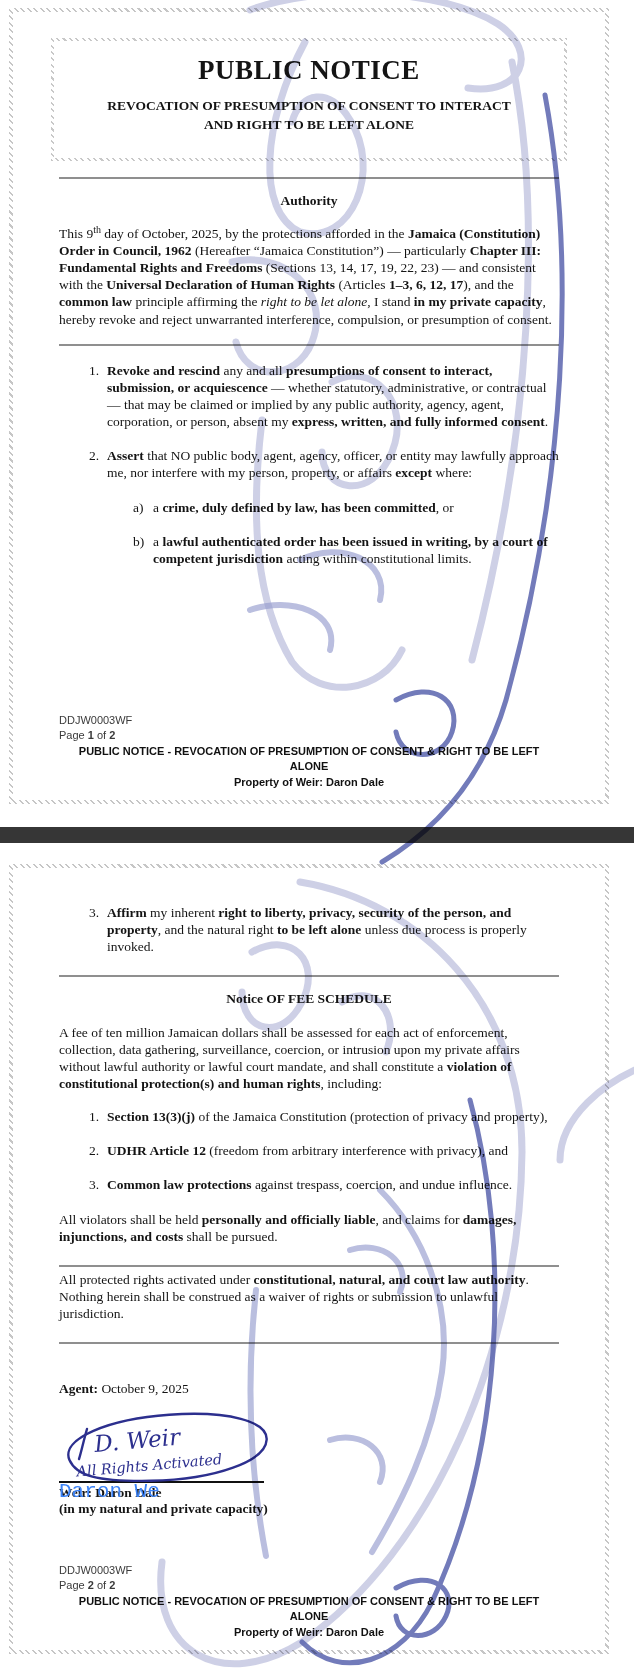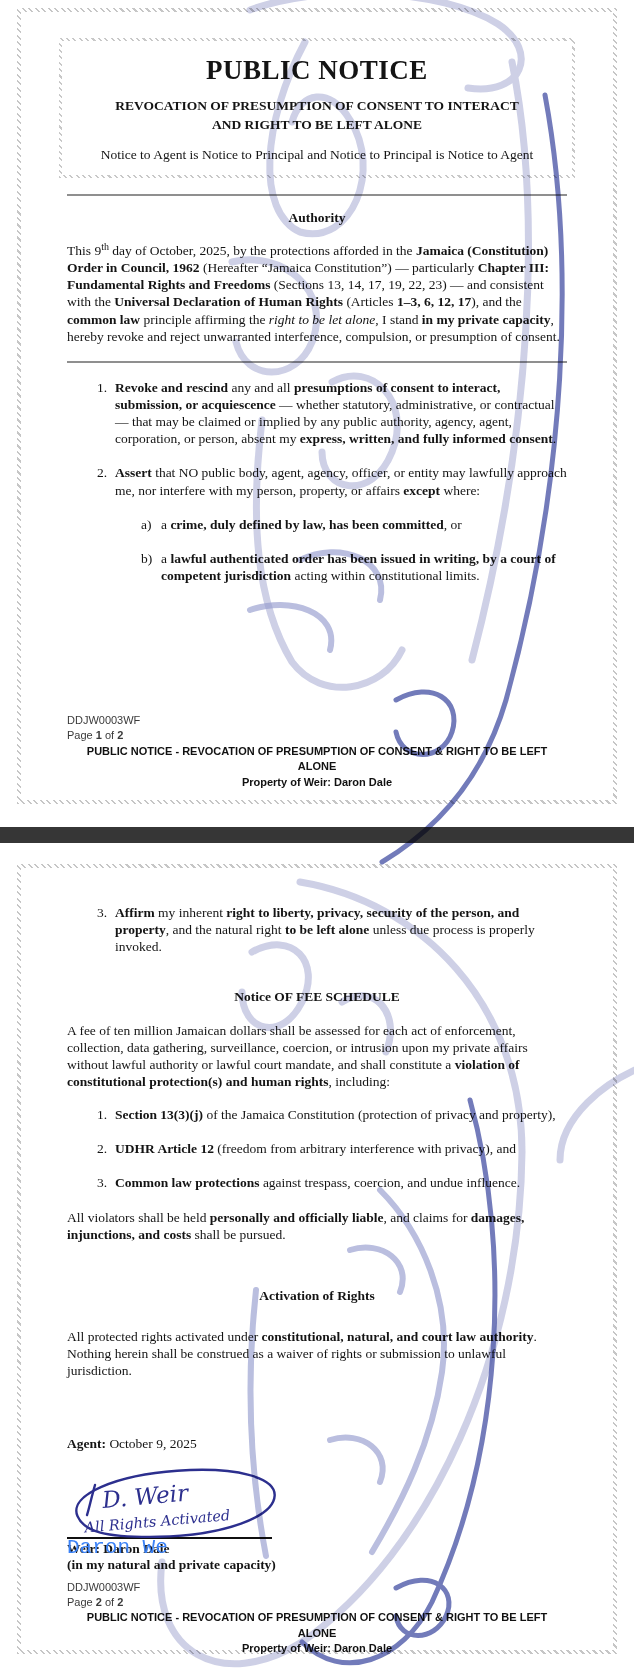--- a/index.html
+++ b/index.html
@@ -1,21 +1,21 @@
 <!DOCTYPE html>
 <html><head>
 <meta charset="utf-8">
 <style>
   html,body{margin:0;padding:0;}
   body{
     width:634px;height:1676px;position:relative;background:#ffffff;
     font-family:"Liberation Serif", serif;color:#141414;overflow:hidden;
   }
   .page{
-    position:absolute;left:17px;width:600px;box-sizing:border-box;
+    position:absolute;left:9px;width:600px;box-sizing:border-box;
     border:4px solid transparent;
     border-image:repeating-linear-gradient(45deg,#c6c6c6 0 1.6px,#ffffff 1.6px 4.6px) 4;
     padding:24px 46px 10px;display:flex;flex-direction:column;z-index:1;
     font-size:13.5px;line-height:1.27;
   }
   #page-1{top:8px;height:796px;}
   #page-2{top:864px;height:790px;}
   .separator-bar{position:absolute;left:0;top:827px;width:634px;height:16px;background:#363636;z-index:1;}
   .title-box{
     margin:2px -8px 16px;box-sizing:border-box;
@@ -54,21 +54,20 @@
   sup{font-size:10px;vertical-align:super;line-height:0;text-align:center;}
 </style>
 </head>
 <body>
 
 <div class="page" id="page-1">
 
   <div class="title-box">
     <div class="doc-title">PUBLIC NOTICE</div>
     <div class="doc-subtitle">REVOCATION OF PRESUMPTION OF CONSENT TO INTERACT AND RIGHT TO BE LEFT ALONE</div>
-    <div class="agent-line">Notice to Agent is Notice to Principal and Notice to Principal is Notice to Agent</div>
   </div>
 
   <div class="rule"></div>
   <div class="section-heading">Authority</div>
   <div class="para">This 9<sup>th</sup> day of October, 2025, by the protections afforded in the <b>Jamaica (Constitution) Order in Council, 1962</b> (Hereafter “Jamaica Constitution”) — particularly <b>Chapter III: Fundamental Rights and Freedoms</b> (Sections 13, 14, 17, 19, 22, 23) — and consistent with the <b>Universal Declaration of Human Rights</b> (Articles <b>1–3, 6, 12, 17</b>), and the <b>common law</b> principle affirming the <i>right to be let alone</i>, I stand <b>in my private capacity</b>, hereby revoke and reject unwarranted interference, compulsion, or presumption of consent.</div>
 
   <div class="rule" style="margin-top:16px;"></div>
 
   <div class="ol">
     <div class="li">
@@ -125,21 +124,20 @@
     </div>
     <div class="li">
       <span class="marker">3.</span>
       <span class="li-text"><b>Common law protections</b> against trespass, coercion, and undue influence.</span>
     </div>
   </div>
 
   <div class="para" style="margin-top:17px;">All violators shall be held <b>personally and officially liable</b>, and claims for <b>damages, injunctions, and costs</b> shall be pursued.</div>
 
   <div class="rule" style="margin-top:20px;"></div>
-  <div class="section-heading" style="margin-top:24px;margin-bottom:20px;">Activation of Rights</div>
   <div class="para">All protected rights activated under <b>constitutional, natural, and court law authority</b>. Nothing herein shall be construed as a waiver of rights or submission to unlawful jurisdiction.</div>
 
   <div class="rule" style="margin-top:20px;"></div>
 
   <div class="sig-area">
     <div class="date-line"><b>Agent:</b> October 9, 2025</div>
 
     <svg class="stamp" width="225" height="80" viewBox="0 0 225 80">
       <g fill="none" stroke-width="2.4" stroke-linecap="round" stroke="#2c2f8e">
         <path d="M16,46 C8,24 58,7 118,6 C178,5 216,18 214,36 C212,57 162,73 96,71 C42,69 22,62 16,46" transform="rotate(-3 112 40)"></path>

